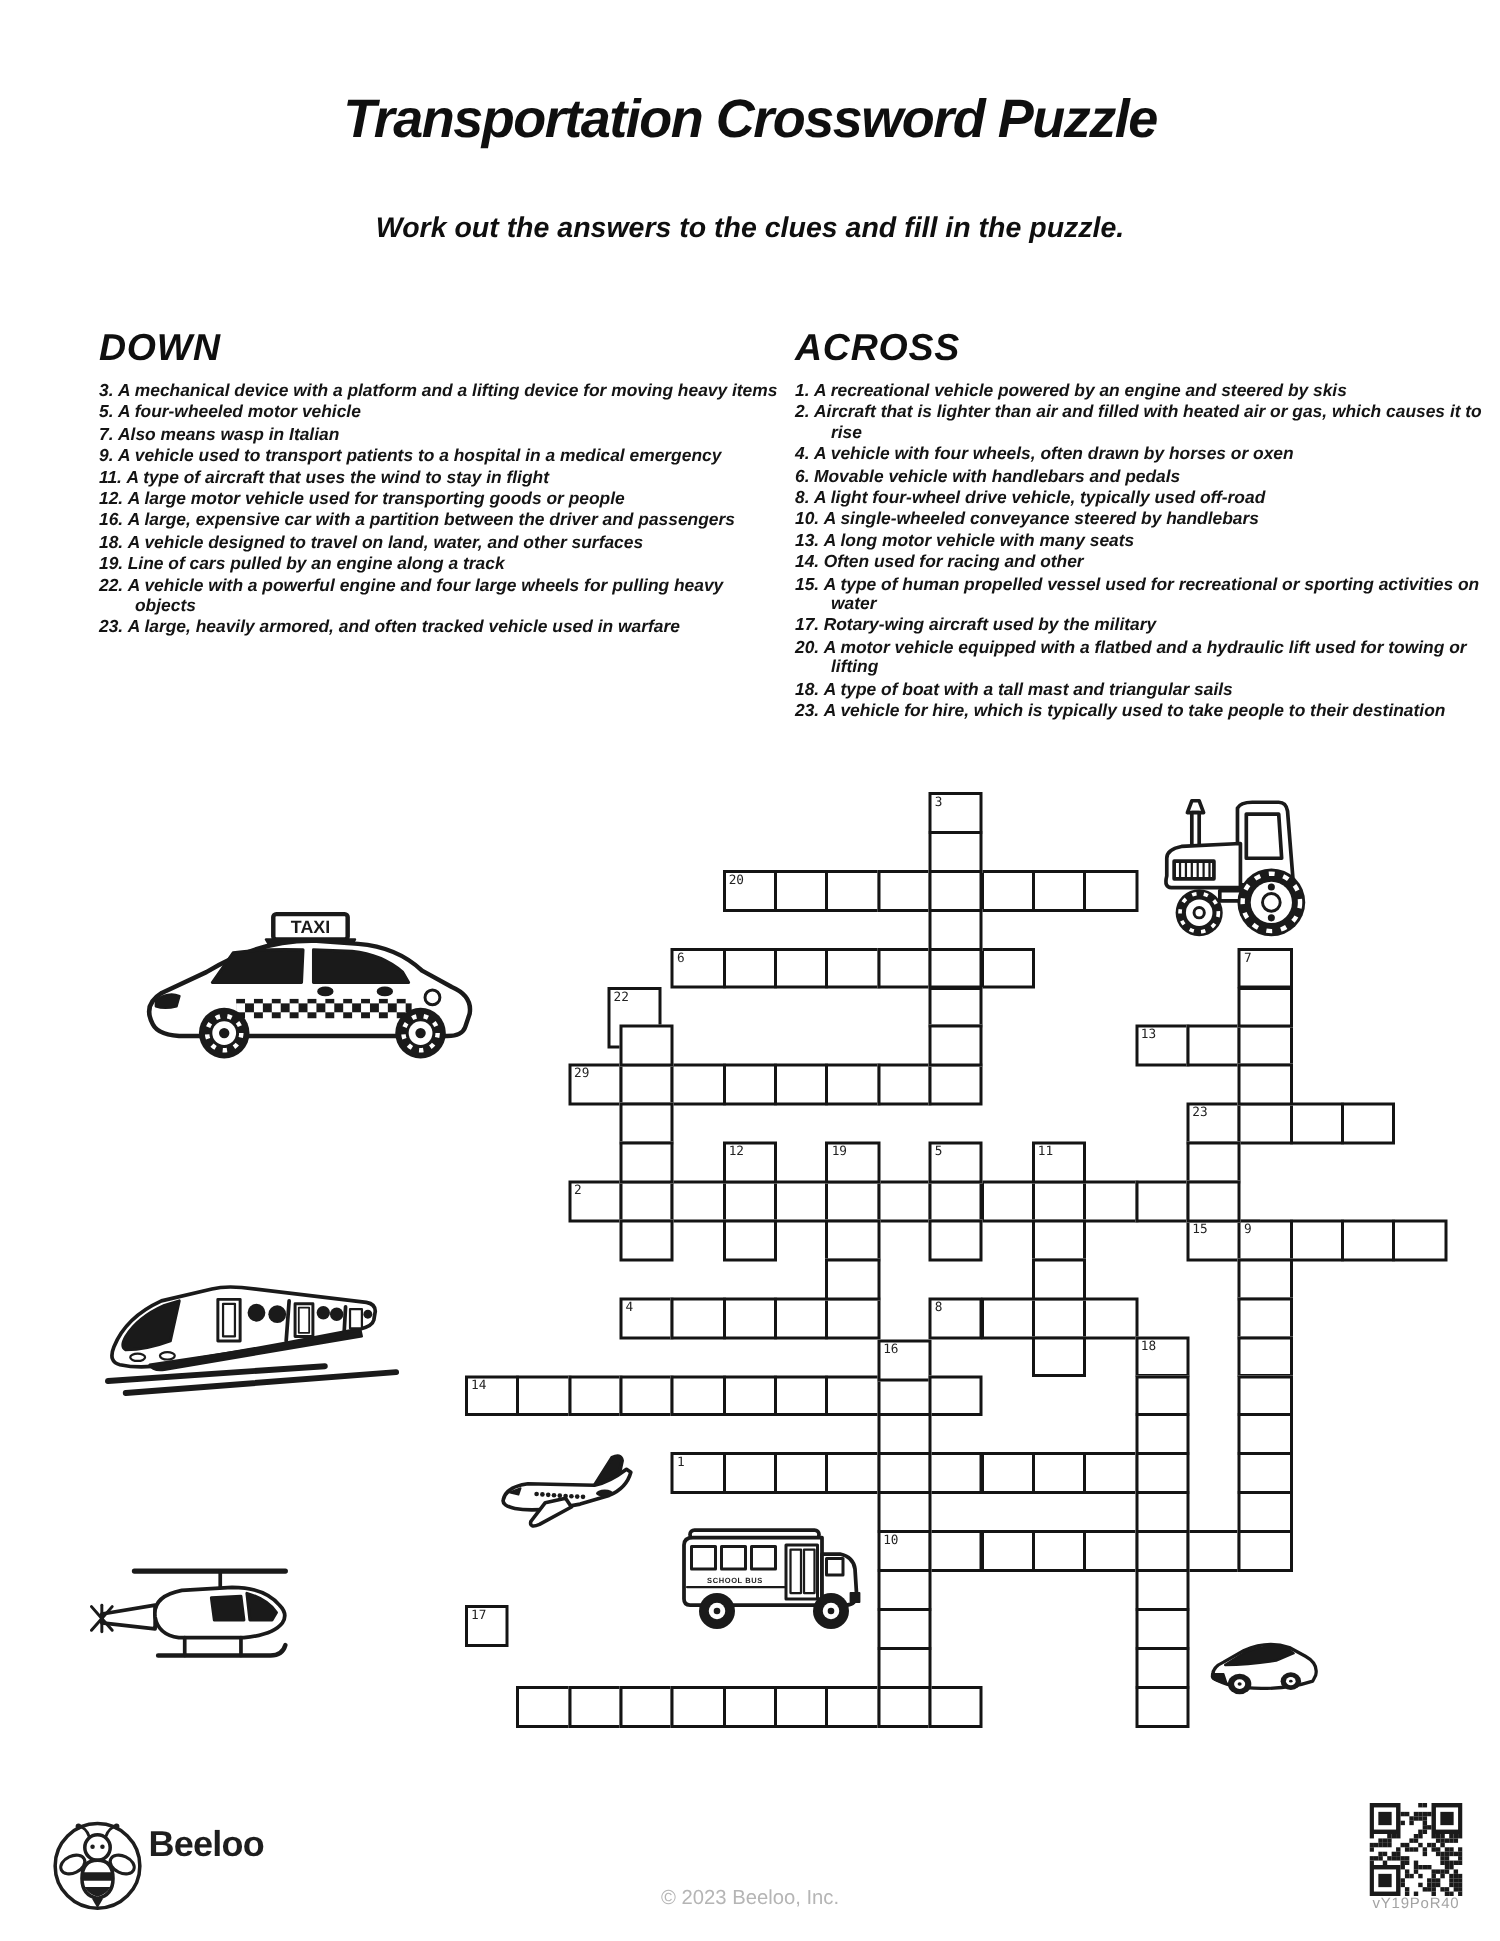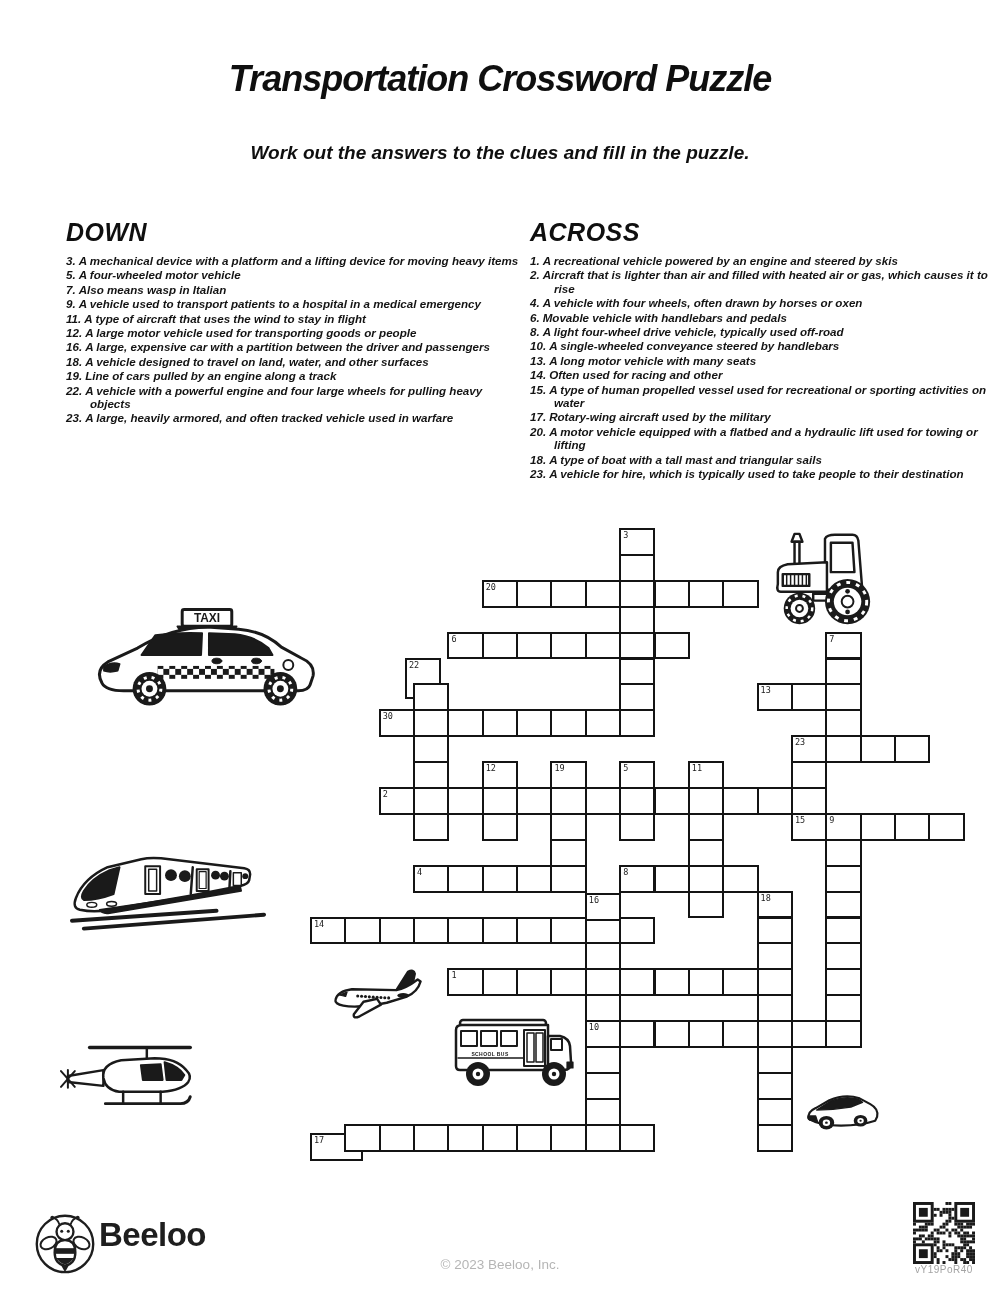--- a/index.html
+++ b/index.html
@@ -35,21 +35,21 @@
     position:absolute; box-sizing:border-box; background:#fff;
     border:2px solid #141414;
   }
   .cellnum {
     position:absolute; top:0px; left:2px;
     font-family:"DejaVu Sans Mono", monospace;
     font-size:8.5px; line-height:10px; font-weight:normal; font-style:normal; color:#222;
   }
   
   #brand-text {
-    left:99px; top:1216px; font-size:33px; font-weight:bold; color:#1e1e1e; letter-spacing:-0.5px;
+    left:99px; top:1216px; font-size:24px; font-weight:bold; color:#1e1e1e; letter-spacing:-0.5px;
   }
   #copyright {
     left:0; top:1257px; width:1000px; text-align:center;
     font-size:13.5px; color:#b5b5b5;
   }
   #qr-label {
     left:908px; top:1264px; width:72px; text-align:center;
     font-size:10px; color:#a3a3a3; letter-spacing:0.5px;
   }
   svg { display:block; }
@@ -117,21 +117,21 @@
       <div class="cell" style="left: 550.45px; top: 631.6px; width: 36.35px; height: 27.9px; border-color: rgb(20, 20, 20);"></div>
       <div class="cell" style="left: 584.8px; top: 631.6px; width: 36.35px; height: 27.9px; border-color: rgb(20, 20, 20);"></div>
       <div class="cell" style="left: 619.15px; top: 631.6px; width: 36.35px; height: 27.9px; border-color: rgb(20, 20, 20);"></div>
       <div class="cell" style="left: 653.5px; top: 631.6px; width: 36.35px; height: 27.9px; border-color: rgb(20, 20, 20);"></div>
       <div class="cell" style="left: 756.55px; top: 683.4px; width: 36.35px; height: 27.9px; border-color: rgb(20, 20, 20);">
         <span class="cellnum">13</span>
       </div>
       <div class="cell" style="left: 790.9px; top: 683.4px; width: 36.35px; height: 27.9px; border-color: rgb(20, 20, 20);"></div>
       <div class="cell" style="left: 825.25px; top: 683.4px; width: 36.35px; height: 27.9px; border-color: rgb(20, 20, 20);"></div>
       <div class="cell" style="left: 378.7px; top: 709.3px; width: 36.35px; height: 27.9px; border-color: rgb(20, 20, 20);">
-        <span class="cellnum">30</span>
+        <span class="cellnum">29</span>
       </div>
       <div class="cell" style="left: 413.05px; top: 709.3px; width: 36.35px; height: 27.9px; border-color: rgb(20, 20, 20);"></div>
       <div class="cell" style="left: 447.4px; top: 709.3px; width: 36.35px; height: 27.9px; border-color: rgb(20, 20, 20);"></div>
       <div class="cell" style="left: 481.75px; top: 709.3px; width: 36.35px; height: 27.9px; border-color: rgb(20, 20, 20);"></div>
       <div class="cell" style="left: 516.1px; top: 709.3px; width: 36.35px; height: 27.9px; border-color: rgb(20, 20, 20);"></div>
       <div class="cell" style="left: 550.45px; top: 709.3px; width: 36.35px; height: 27.9px; border-color: rgb(20, 20, 20);"></div>
       <div class="cell" style="left: 584.8px; top: 709.3px; width: 36.35px; height: 27.9px; border-color: rgb(20, 20, 20);"></div>
       <div class="cell" style="left: 619.15px; top: 709.3px; width: 36.35px; height: 27.9px; border-color: rgb(20, 20, 20);"></div>
       <div class="cell" style="left: 790.9px; top: 735.2px; width: 36.35px; height: 27.9px; border-color: rgb(20, 20, 20);">
         <span class="cellnum">23</span>
@@ -204,21 +204,21 @@
       <div class="cell" style="left: 584.8px; top: 1020.1px; width: 36.35px; height: 27.9px; border-color: rgb(20, 20, 20);">
         <span class="cellnum">10</span>
       </div>
       <div class="cell" style="left: 619.15px; top: 1020.1px; width: 36.35px; height: 27.9px; border-color: rgb(20, 20, 20);"></div>
       <div class="cell" style="left: 653.5px; top: 1020.1px; width: 36.35px; height: 27.9px; border-color: rgb(20, 20, 20);"></div>
       <div class="cell" style="left: 687.85px; top: 1020.1px; width: 36.35px; height: 27.9px; border-color: rgb(20, 20, 20);"></div>
       <div class="cell" style="left: 722.2px; top: 1020.1px; width: 36.35px; height: 27.9px; border-color: rgb(20, 20, 20);"></div>
       <div class="cell" style="left: 756.55px; top: 1020.1px; width: 36.35px; height: 27.9px; border-color: rgb(20, 20, 20);"></div>
       <div class="cell" style="left: 790.9px; top: 1020.1px; width: 36.35px; height: 27.9px; border-color: rgb(20, 20, 20);"></div>
       <div class="cell" style="left: 825.25px; top: 1020.1px; width: 36.35px; height: 27.9px; border-color: rgb(20, 20, 20);"></div>
-      <div class="cell" style="left: 310px; top: 1133px; width: 53px; height: 27.9px; border-color: rgb(20, 20, 20);">
+      <div class="cell" style="left: 310px; top: 1070px; width: 29px; height: 27.9px; border-color: rgb(20, 20, 20);">
         <span class="cellnum">17</span>
       </div>
       <div class="cell" style="left: 344.35px; top: 1123.7px; width: 36.35px; height: 27.9px; border-color: rgb(20, 20, 20);"></div>
       <div class="cell" style="left: 378.7px; top: 1123.7px; width: 36.35px; height: 27.9px; border-color: rgb(20, 20, 20);"></div>
       <div class="cell" style="left: 413.05px; top: 1123.7px; width: 36.35px; height: 27.9px; border-color: rgb(20, 20, 20);"></div>
       <div class="cell" style="left: 447.4px; top: 1123.7px; width: 36.35px; height: 27.9px; border-color: rgb(20, 20, 20);"></div>
       <div class="cell" style="left: 481.75px; top: 1123.7px; width: 36.35px; height: 27.9px; border-color: rgb(20, 20, 20);"></div>
       <div class="cell" style="left: 516.1px; top: 1123.7px; width: 36.35px; height: 27.9px; border-color: rgb(20, 20, 20);"></div>
       <div class="cell" style="left: 550.45px; top: 1123.7px; width: 36.35px; height: 27.9px; border-color: rgb(20, 20, 20);"></div>
       <div class="cell" style="left: 584.8px; top: 1123.7px; width: 36.35px; height: 27.9px; border-color: rgb(20, 20, 20);"></div>

